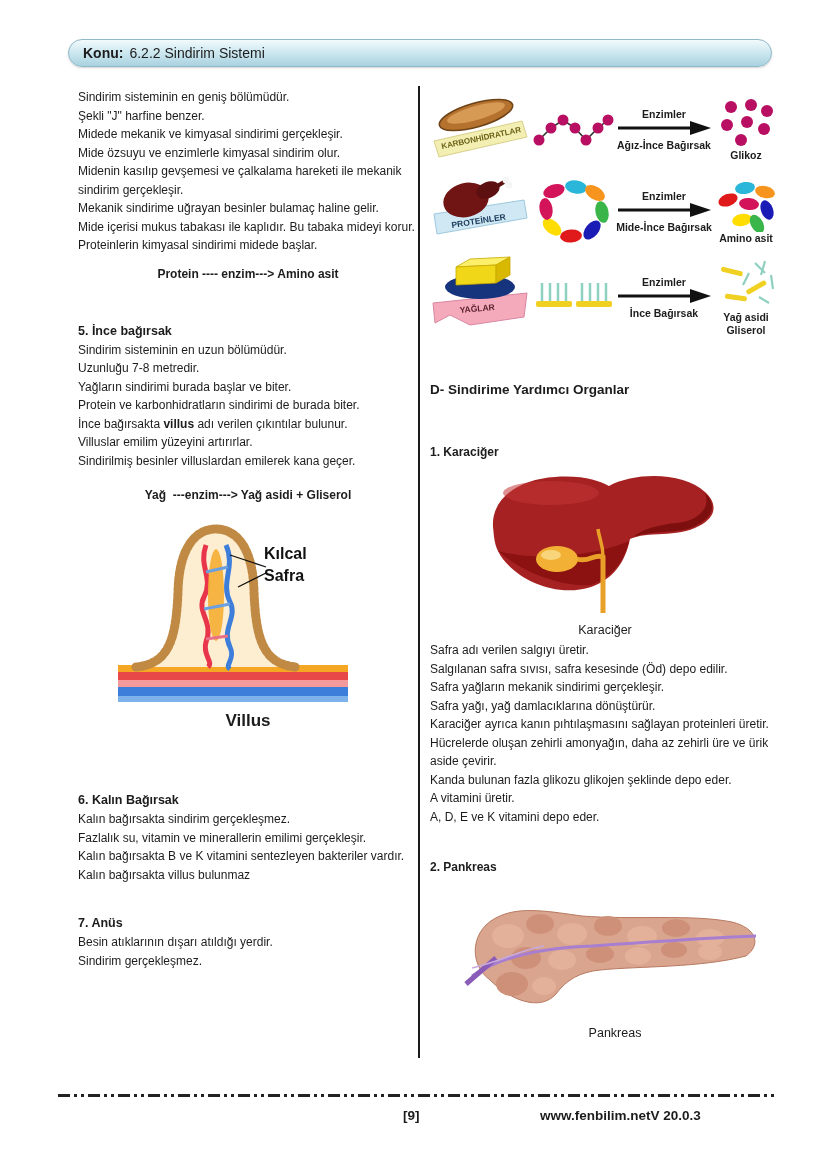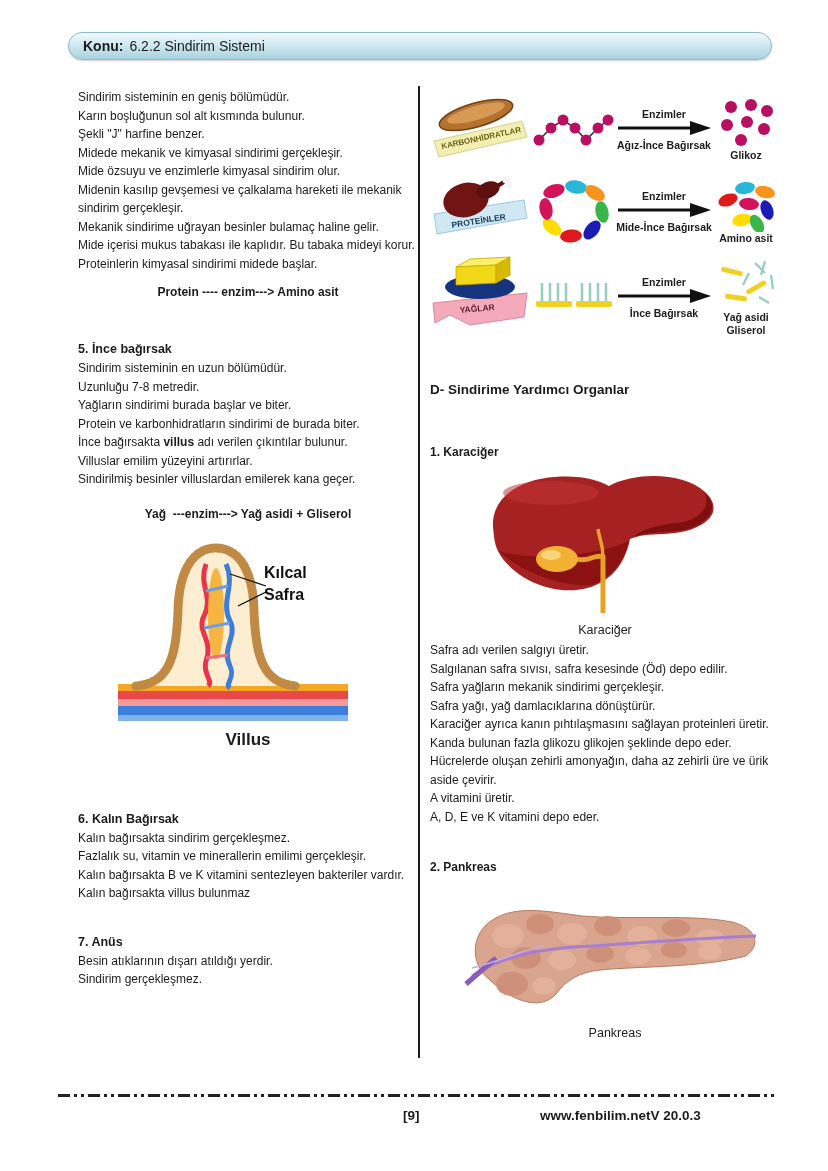--- a/index.html
+++ b/index.html
@@ -1,19 +1,19 @@
 <!DOCTYPE html>
 <html><head>
 <meta charset="utf-8">
 <style>
   html,body{margin:0;padding:0;background:#e8e8e8;}
   .page{position:relative;width:828px;height:1171px;background:#ffffff;margin:0 auto;
         font-family:"Liberation Sans","DejaVu Sans",sans-serif;color:#1c1c1c;overflow:hidden;}
   
-  .header-bar{position:absolute;left:68px;top:32px;width:704px;height:28px;border-radius:14px;
+  .header-bar{position:absolute;left:68px;top:39px;width:704px;height:28px;border-radius:14px;
         background:linear-gradient(#f2fafc 0%,#d3ebf2 40%,#a9d2e0 100%);
         border:1px solid #8fb9c9;box-shadow:0 1px 2px rgba(0,0,0,.18);
         display:flex;align-items:center;padding-left:14px;box-sizing:border-box;font-size:14px;}
   .header-bar .lbl{font-weight:bold;margin-right:6px;}
   
   .divider{position:absolute;left:418px;top:86px;width:2px;height:972px;background:#1b1b1b;}
   .col-left{position:absolute;left:78px;top:88px;width:340px;}
   .col-right{position:absolute;left:430px;top:88px;width:348px;}
   .line{font-size:12px;line-height:18.5px;}
   .sec-h{font-size:12.5px;font-weight:bold;line-height:19px;}
@@ -60,21 +60,20 @@
     <span class="lbl">Konu:</span>
     <span>6.2.2 Sindirim Sistemi</span>
   </div>
 
   <div class="divider"></div>
 
   <div class="col-left">
 
     <div class="para">
       <div class="line">Sindirim sisteminin en geniş bölümüdür.</div>
-      <div class="line">Karın boşluğunun sol alt kısmında bulunur.</div>
       <div class="line">Şekli "J" harfine benzer.</div>
       <div class="line">Midede mekanik ve kimyasal sindirimi gerçekleşir.</div>
       <div class="line">Mide özsuyu ve enzimlerle kimyasal sindirim olur.</div>
       <div class="line">Midenin kasılıp gevşemesi ve çalkalama hareketi ile mekanik sindirim gerçekleşir.</div>
       <div class="line">Mekanik sindirime uğrayan besinler bulamaç haline gelir.</div>
       <div class="line">Mide içerisi mukus tabakası ile kaplıdır. Bu tabaka mideyi korur.</div>
       <div class="line">Proteinlerin kimyasal sindirimi midede başlar.</div>
     </div>
 
     <div class="formula mt10">Protein ---- enzim---&gt; Amino asit</div>
@@ -294,22 +293,22 @@
       </svg>
       <div class="fig-caption">Karaciğer</div>
     </div>
 
     <div class="para" style="margin-top:4px">
       <div class="line">Safra adı verilen salgıyı üretir.</div>
       <div class="line">Salgılanan safra sıvısı, safra kesesinde (Öd) depo edilir.</div>
       <div class="line">Safra yağların mekanik sindirimi gerçekleşir.</div>
       <div class="line">Safra yağı, yağ damlacıklarına dönüştürür.</div>
       <div class="line">Karaciğer ayrıca kanın pıhtılaşmasını sağlayan proteinleri üretir.</div>
+      <div class="line">Hücrelerde oluşan zehirli amonyağın, daha az zehirli üre ve ürik aside çevirir.</div>
       <div class="line">Kanda bulunan fazla glikozu glikojen şeklinde depo eder.</div>
-      <div class="line">Hücrelerde oluşan zehirli amonyağın, daha az zehirli üre ve ürik aside çevirir.</div>
       <div class="line">A vitamini üretir.</div>
       <div class="line">A, D, E ve K vitamini depo eder.</div>
     </div>
 
     <div class="organ-h mt34">2. Pankreas</div>
 
     <div class="panc-fig">
       <svg width="310" height="128" viewBox="0 0 310 128" style="margin-left:30px">
         <path d="M30,92 C8,76 10,40 40,28 C62,18 92,24 122,28 C172,32 232,26 272,34 C296,40 302,56 286,68 C240,80 180,78 140,82 C120,84 106,92 96,106 C80,124 50,112 30,92 Z" fill="#d9a58e" stroke="#b87a62" stroke-width="1"></path>
         <ellipse cx="48" cy="48" rx="16" ry="12" fill="#e3b09a"></ellipse>

